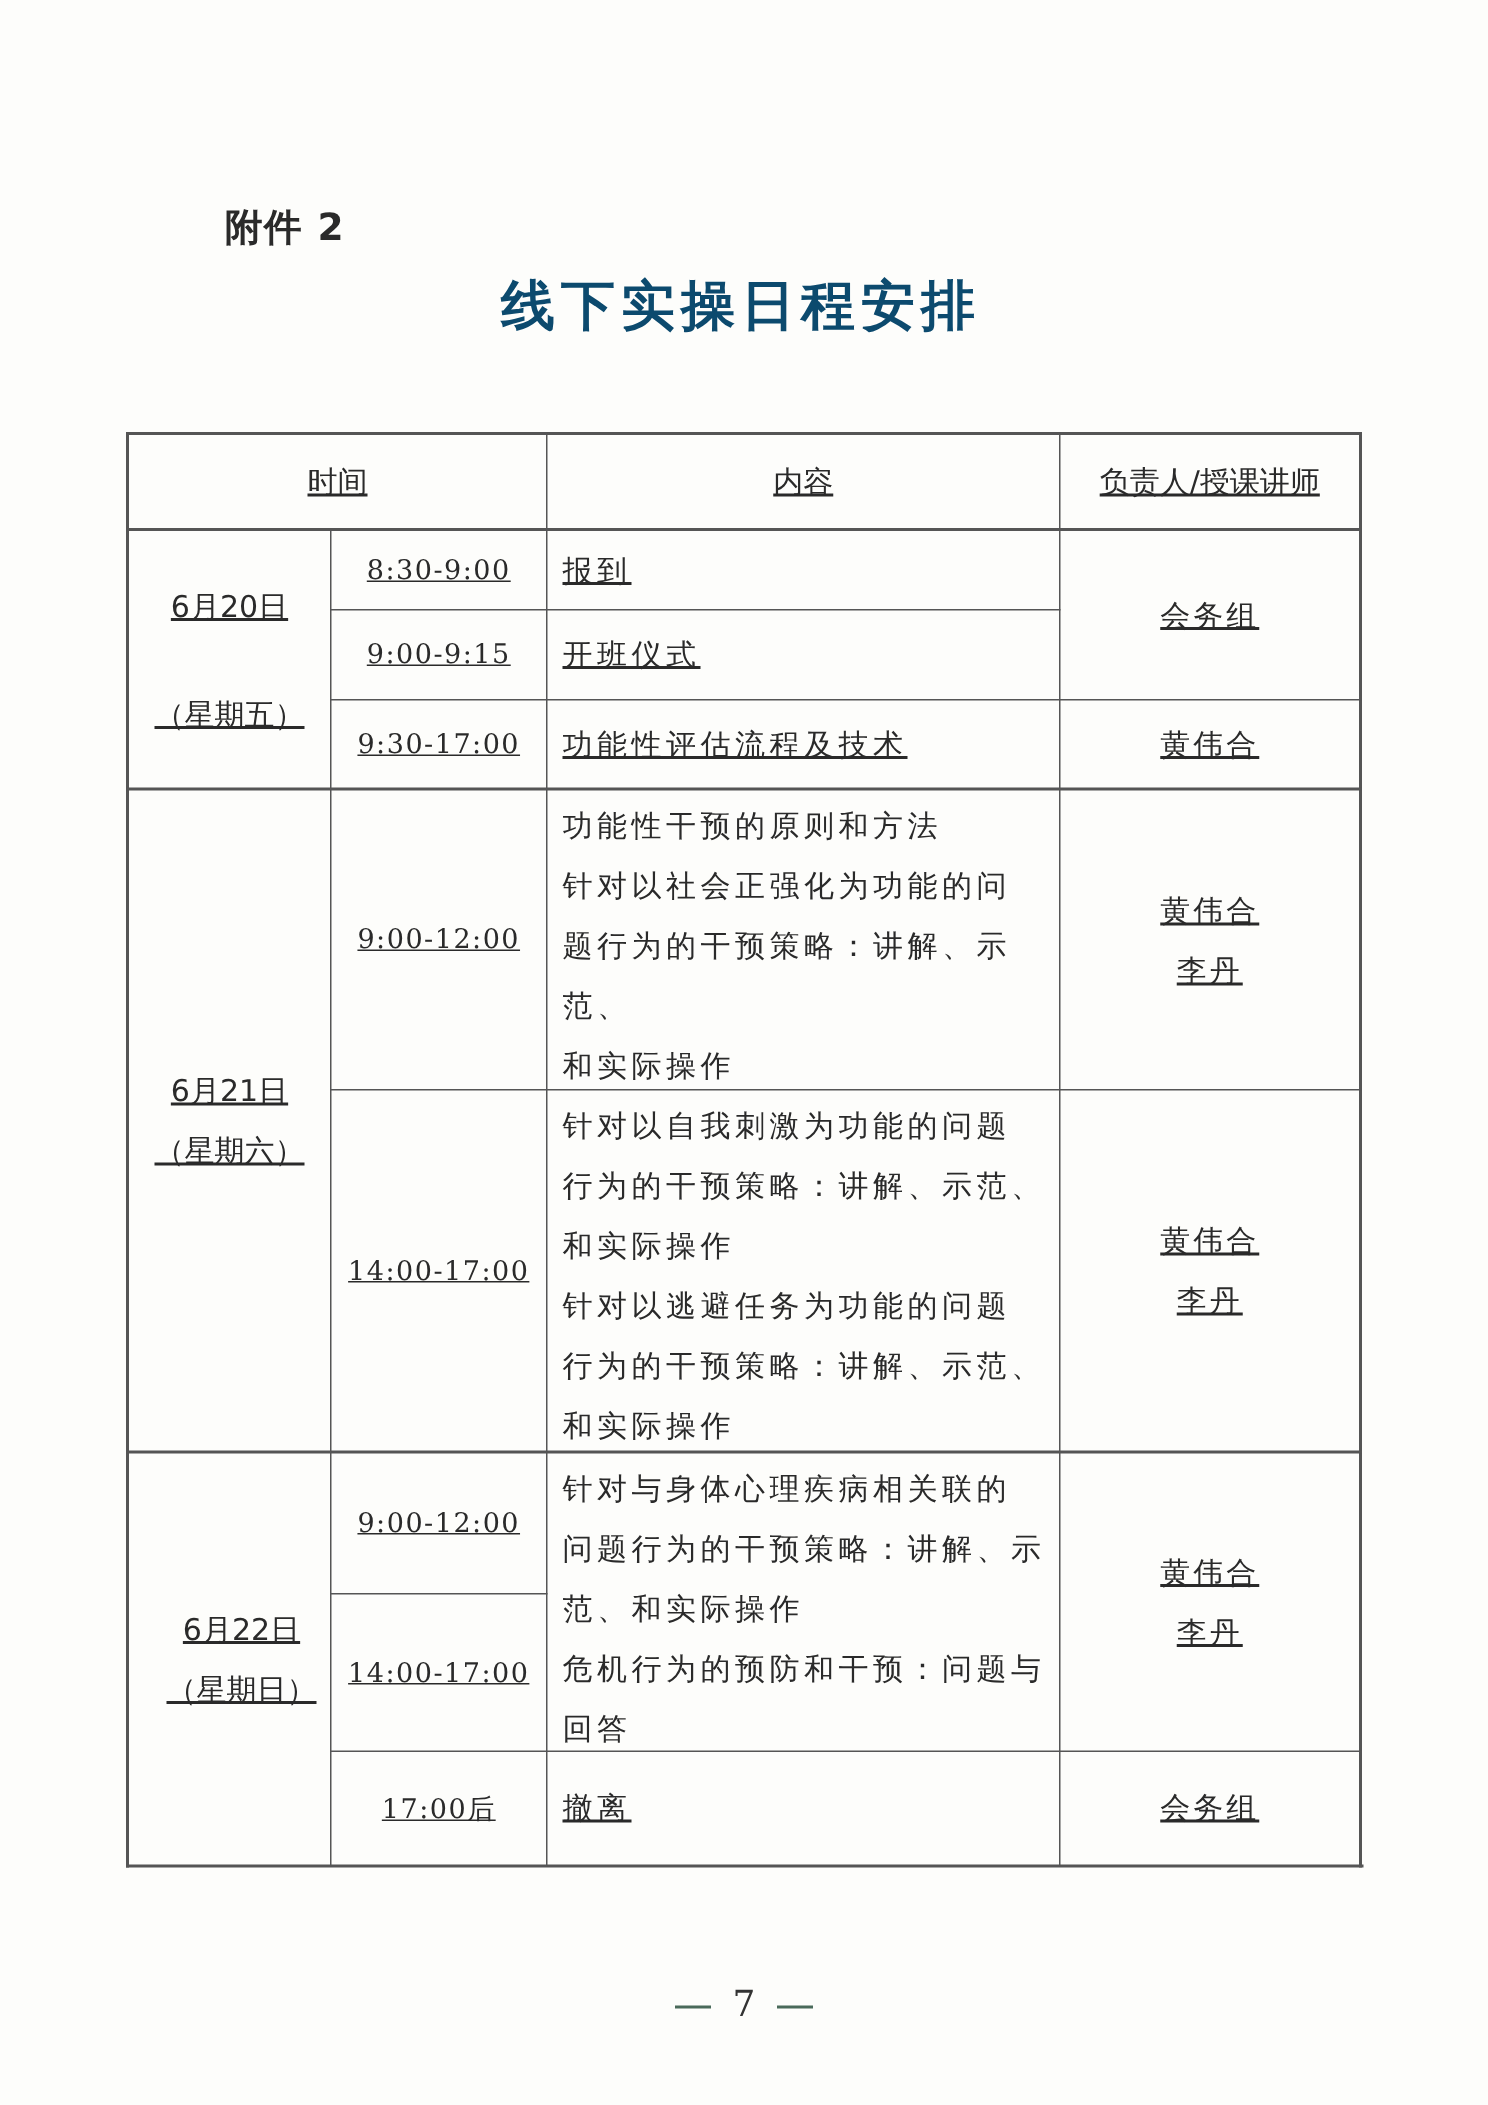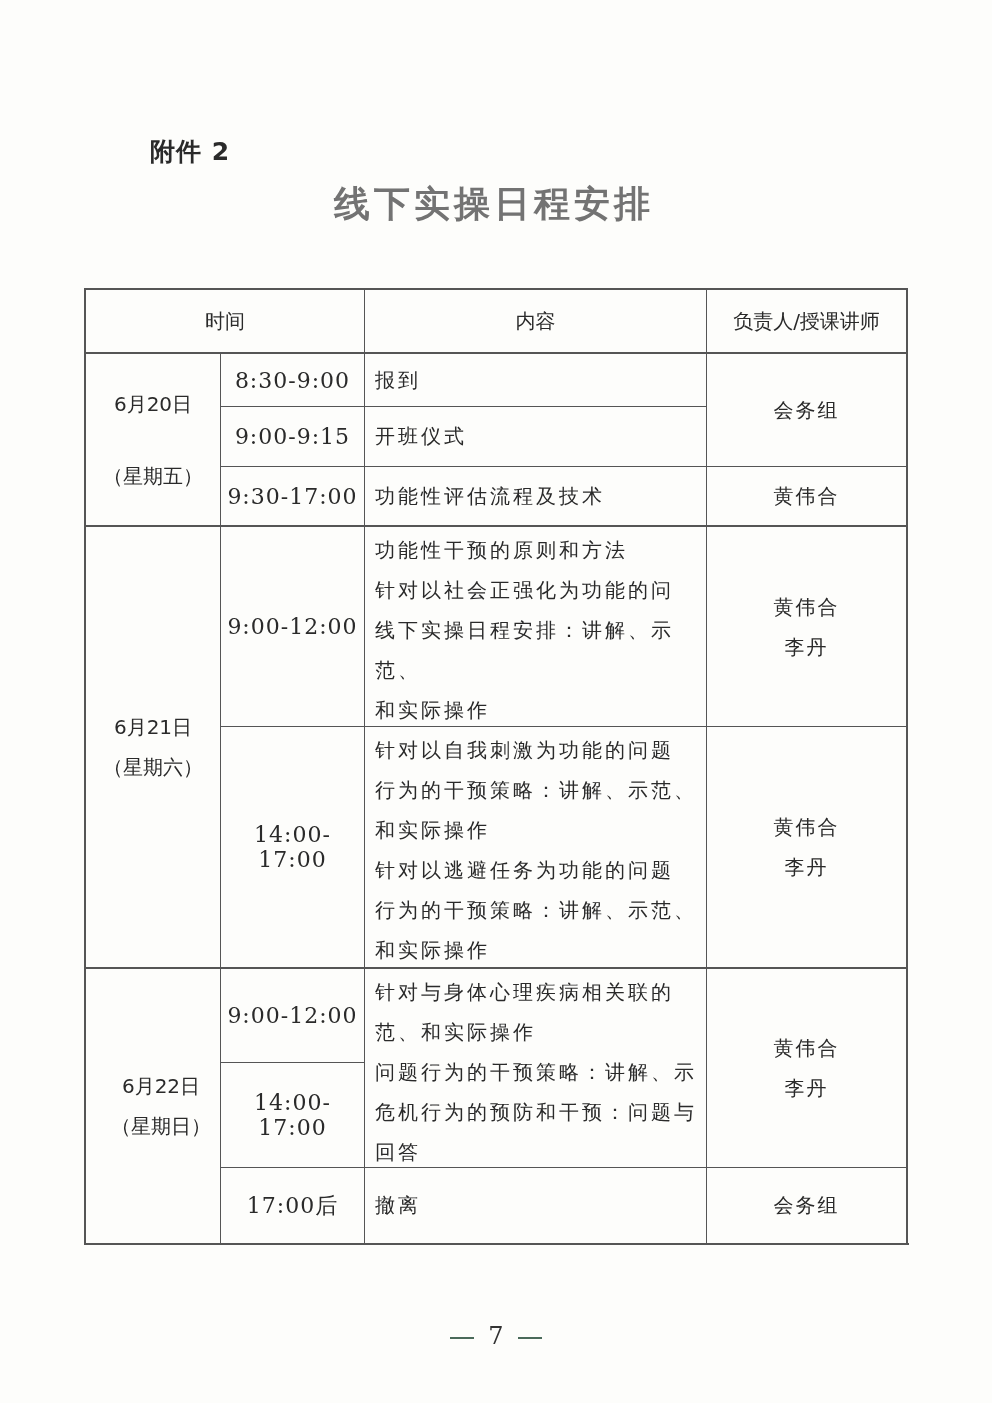--- a/index.html
+++ b/index.html
@@ -1,26 +1,26 @@
 <!DOCTYPE html>
 <html><head>
 <meta charset="utf-8">
 <style>
   html, body { margin:0; padding:0; }
   body { width:992px; height:1403px; background:#fdfdfb; position:relative; overflow:hidden;
          font-family:"DejaVu Sans","Liberation Sans",sans-serif; color:#2a2a2a; }
   .abs { position:absolute; }
   .attach { left:150px; top:135px; font-size:25px; letter-spacing:1px;font-weight:bold; }
   .title { left:0; width:988px; top:180px; text-align:center; font-family:"DejaVu Serif","Liberation Serif",serif;
-           font-size:36px; font-weight:bold; letter-spacing:4px; color:#737373; }
+           font-size:36px; font-weight:bold; letter-spacing:4px; color:#0c4a6e; }
   .line { position:absolute; background:#555; }
   .cell { position:absolute; display:flex; align-items:center; justify-content:center; text-align:center;
-          font-size:20px; box-sizing:border-box; }
+          font-size:20px; box-sizing:border-box;text-decoration:underline; }
   .cell.left { justify-content:flex-start; text-align:left; padding-left:10px; }
-  .time { font-family:"DejaVu Serif","Liberation Serif",serif; font-size:22px; letter-spacing:1px; }
+  .time { font-family:"DejaVu Serif","Liberation Serif",serif; font-size:18px; letter-spacing:1px; }
   .content { position:absolute; font-size:20px; line-height:40px; letter-spacing:3px; left:375px; width:330px; }
   .stack { flex-direction:column; line-height:40px; }
   .pagenum { left:0; width:992px; top:1322px; text-align:center; font-family:"DejaVu Serif","Liberation Serif",serif;
              font-size:24px; color:#333; }
   .dash { display:inline-block; width:24px; height:2px; background:#4a6a5a; vertical-align:middle; margin:0 14px; }
 </style>
 </head>
 <body>
 
 <div class="abs attach">附件 2</div>
@@ -69,21 +69,21 @@
 
 <div class="cell stack" style="left:86px; top:527px; width:134px; height:440px;">
   <span>6月21日</span>
   <span>（星期六）</span>
 </div>
 <div class="cell time" style="left:221px; top:527px; width:143px; height:199px;">9:00-12:00</div>
 <div class="cell time" style="left:221px; top:727px; width:143px; height:240px;">14:00-17:00</div>
 <div class="content" style="top:530px;">
   <div>功能性干预的原则和方法</div>
   <div>针对以社会正强化为功能的问</div>
-  <div>线下实操日程安排：讲解、示范、</div>
+  <div>题行为的干预策略：讲解、示范、</div>
   <div>和实际操作</div>
 </div>
 <div class="content" style="top:730px;">
   <div>针对以自我刺激为功能的问题</div>
   <div>行为的干预策略：讲解、示范、</div>
   <div>和实际操作</div>
   <div>针对以逃避任务为功能的问题</div>
   <div>行为的干预策略：讲解、示范、</div>
   <div>和实际操作</div>
 </div>
@@ -98,22 +98,22 @@
 
 <div class="cell stack" style="left:86px; top:969px; width:134px; height:274px;padding-left:16px;">
   <span>6月22日</span>
   <span>（星期日）</span>
 </div>
 <div class="cell time" style="left:221px; top:969px; width:143px; height:93px;">9:00-12:00</div>
 <div class="cell time" style="left:221px; top:1063px; width:143px; height:104px;">14:00-17:00</div>
 <div class="cell time" style="left:221px; top:1168px; width:143px; height:75px;">17:00后</div>
 <div class="content" style="top:972px;">
   <div>针对与身体心理疾病相关联的</div>
+  <div>问题行为的干预策略：讲解、示</div>
   <div>范、和实际操作</div>
-  <div>问题行为的干预策略：讲解、示</div>
   <div>危机行为的预防和干预：问题与</div>
   <div>回答</div>
 </div>
 <div class="cell left" style="left:365px; top:1168px; width:341px; height:75px; letter-spacing:3px;">撤离</div>
 <div class="cell stack" style="left:707px; top:969px; width:199px; height:198px; letter-spacing:2px;">
   <span>黄伟合</span>
   <span>李丹</span>
 </div>
 <div class="cell" style="left:707px; top:1168px; width:199px; height:75px; letter-spacing:2px;">会务组</div>
 

